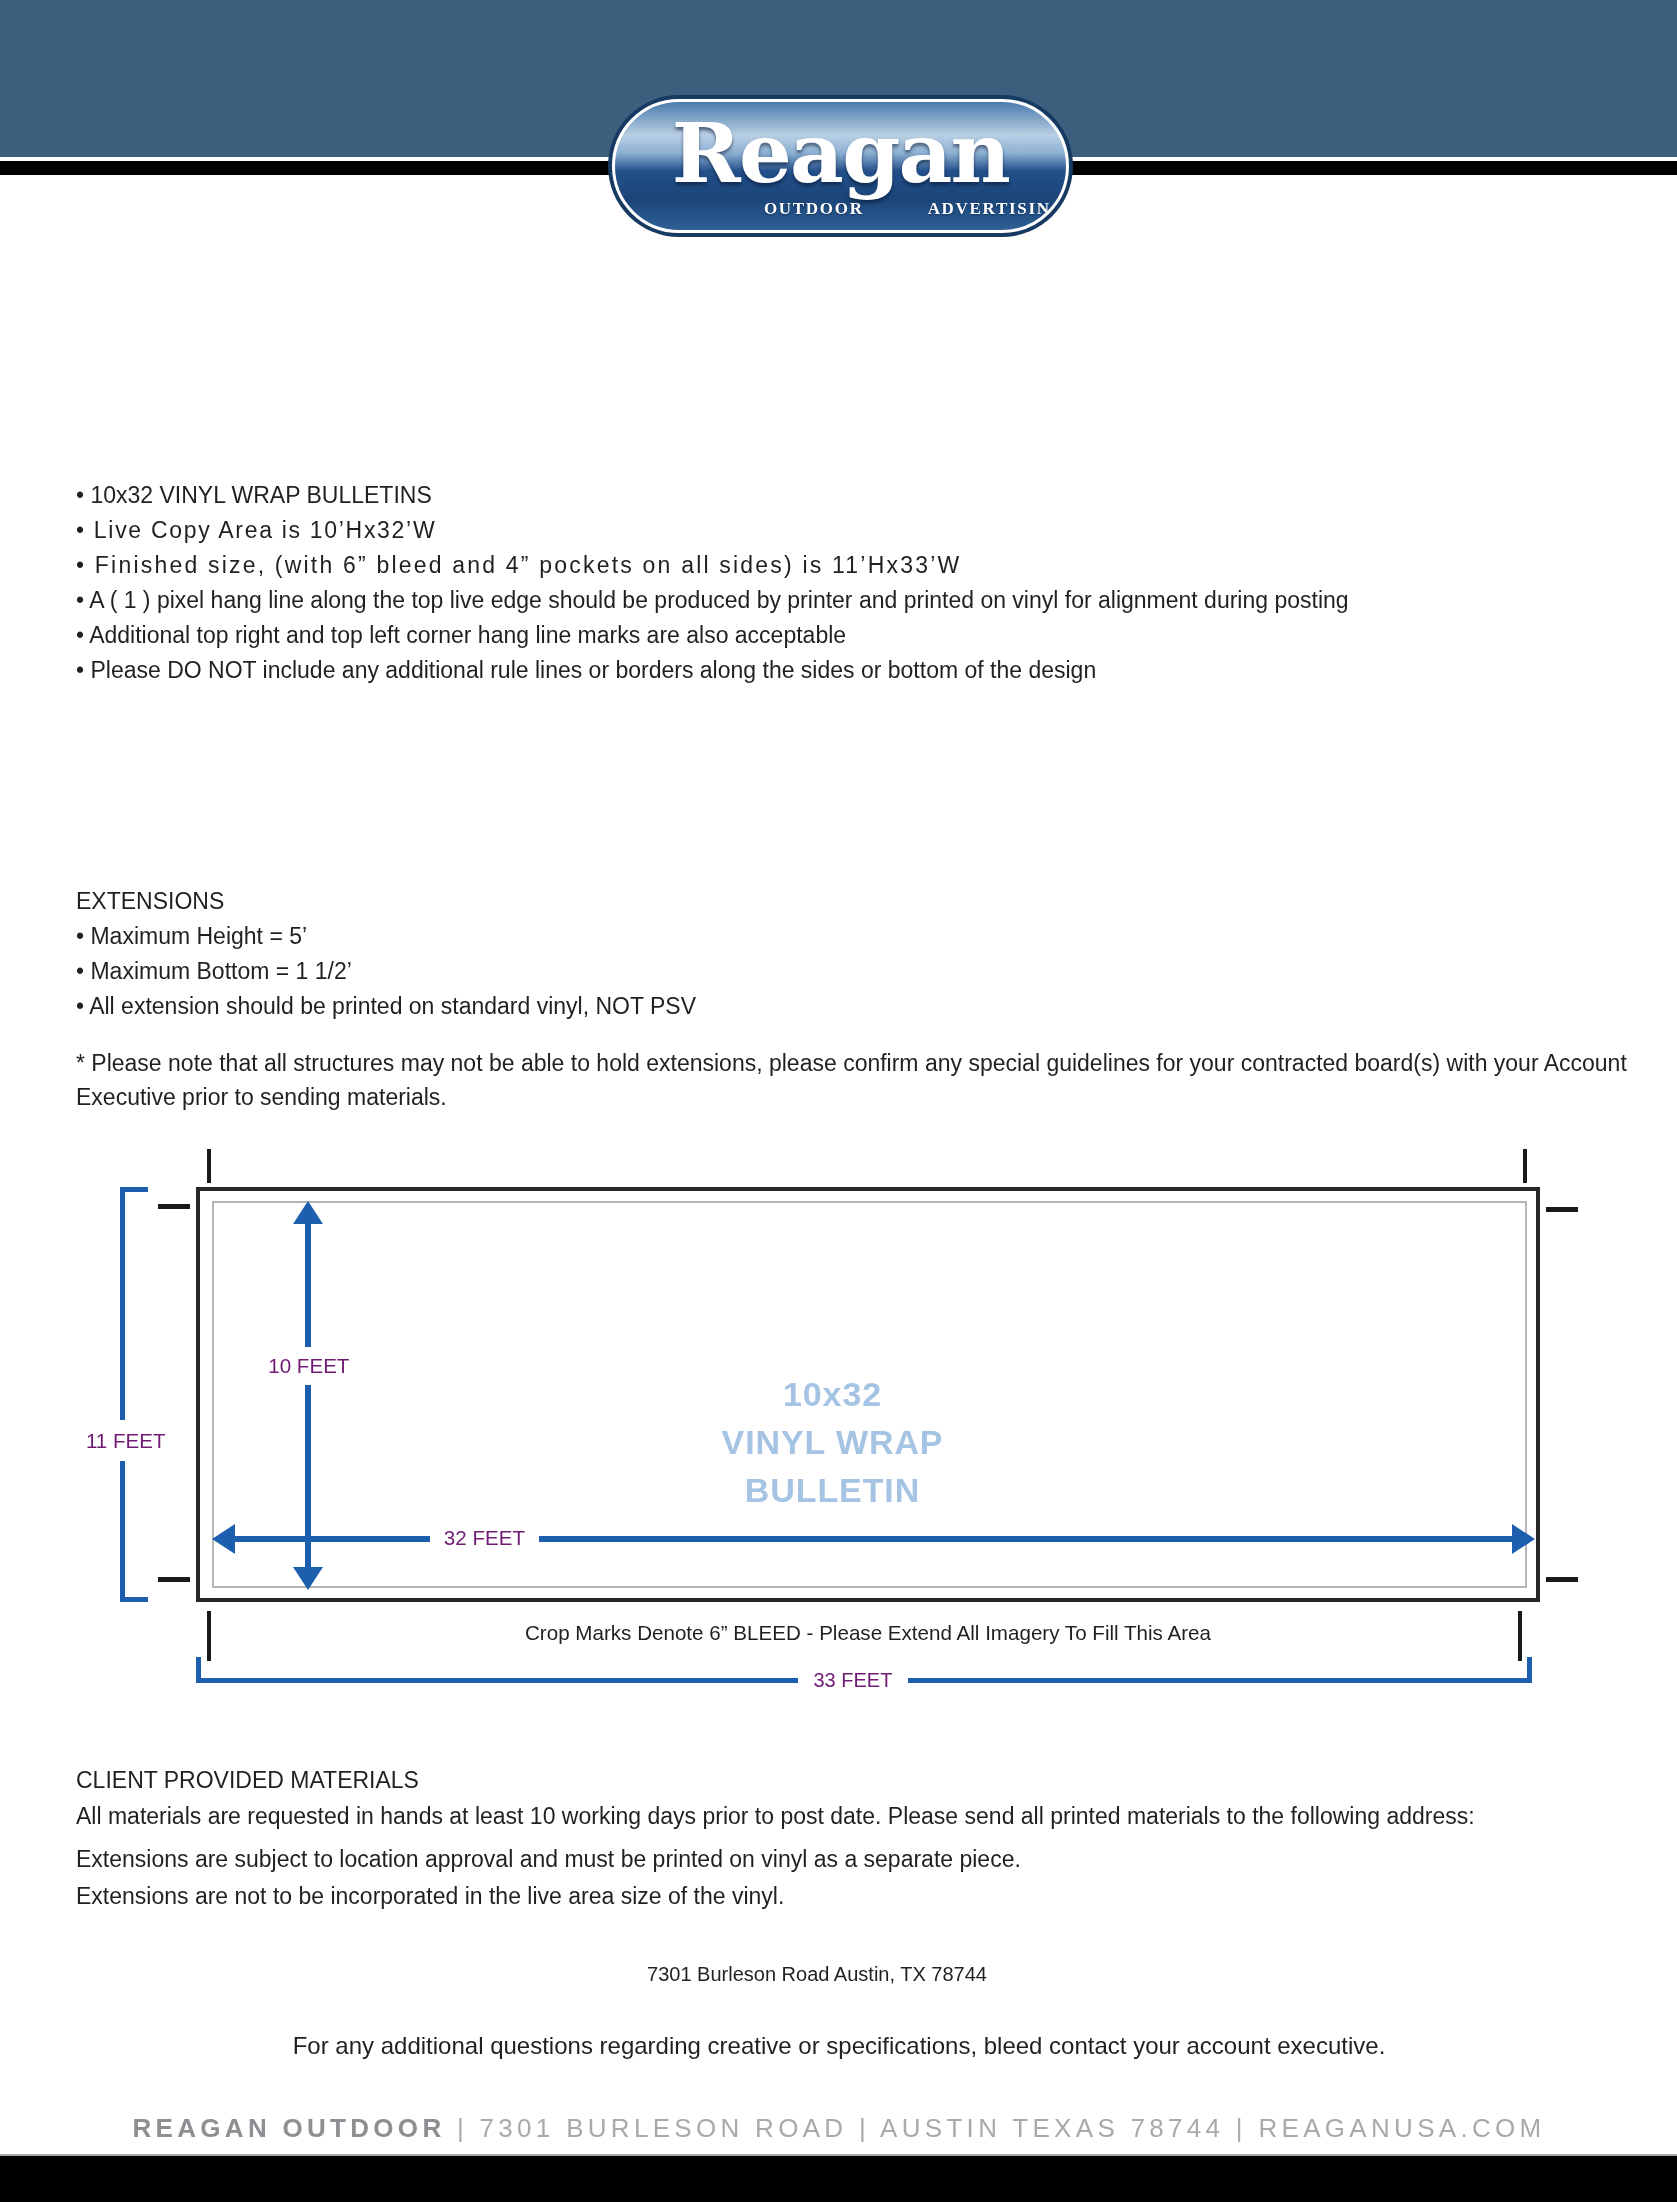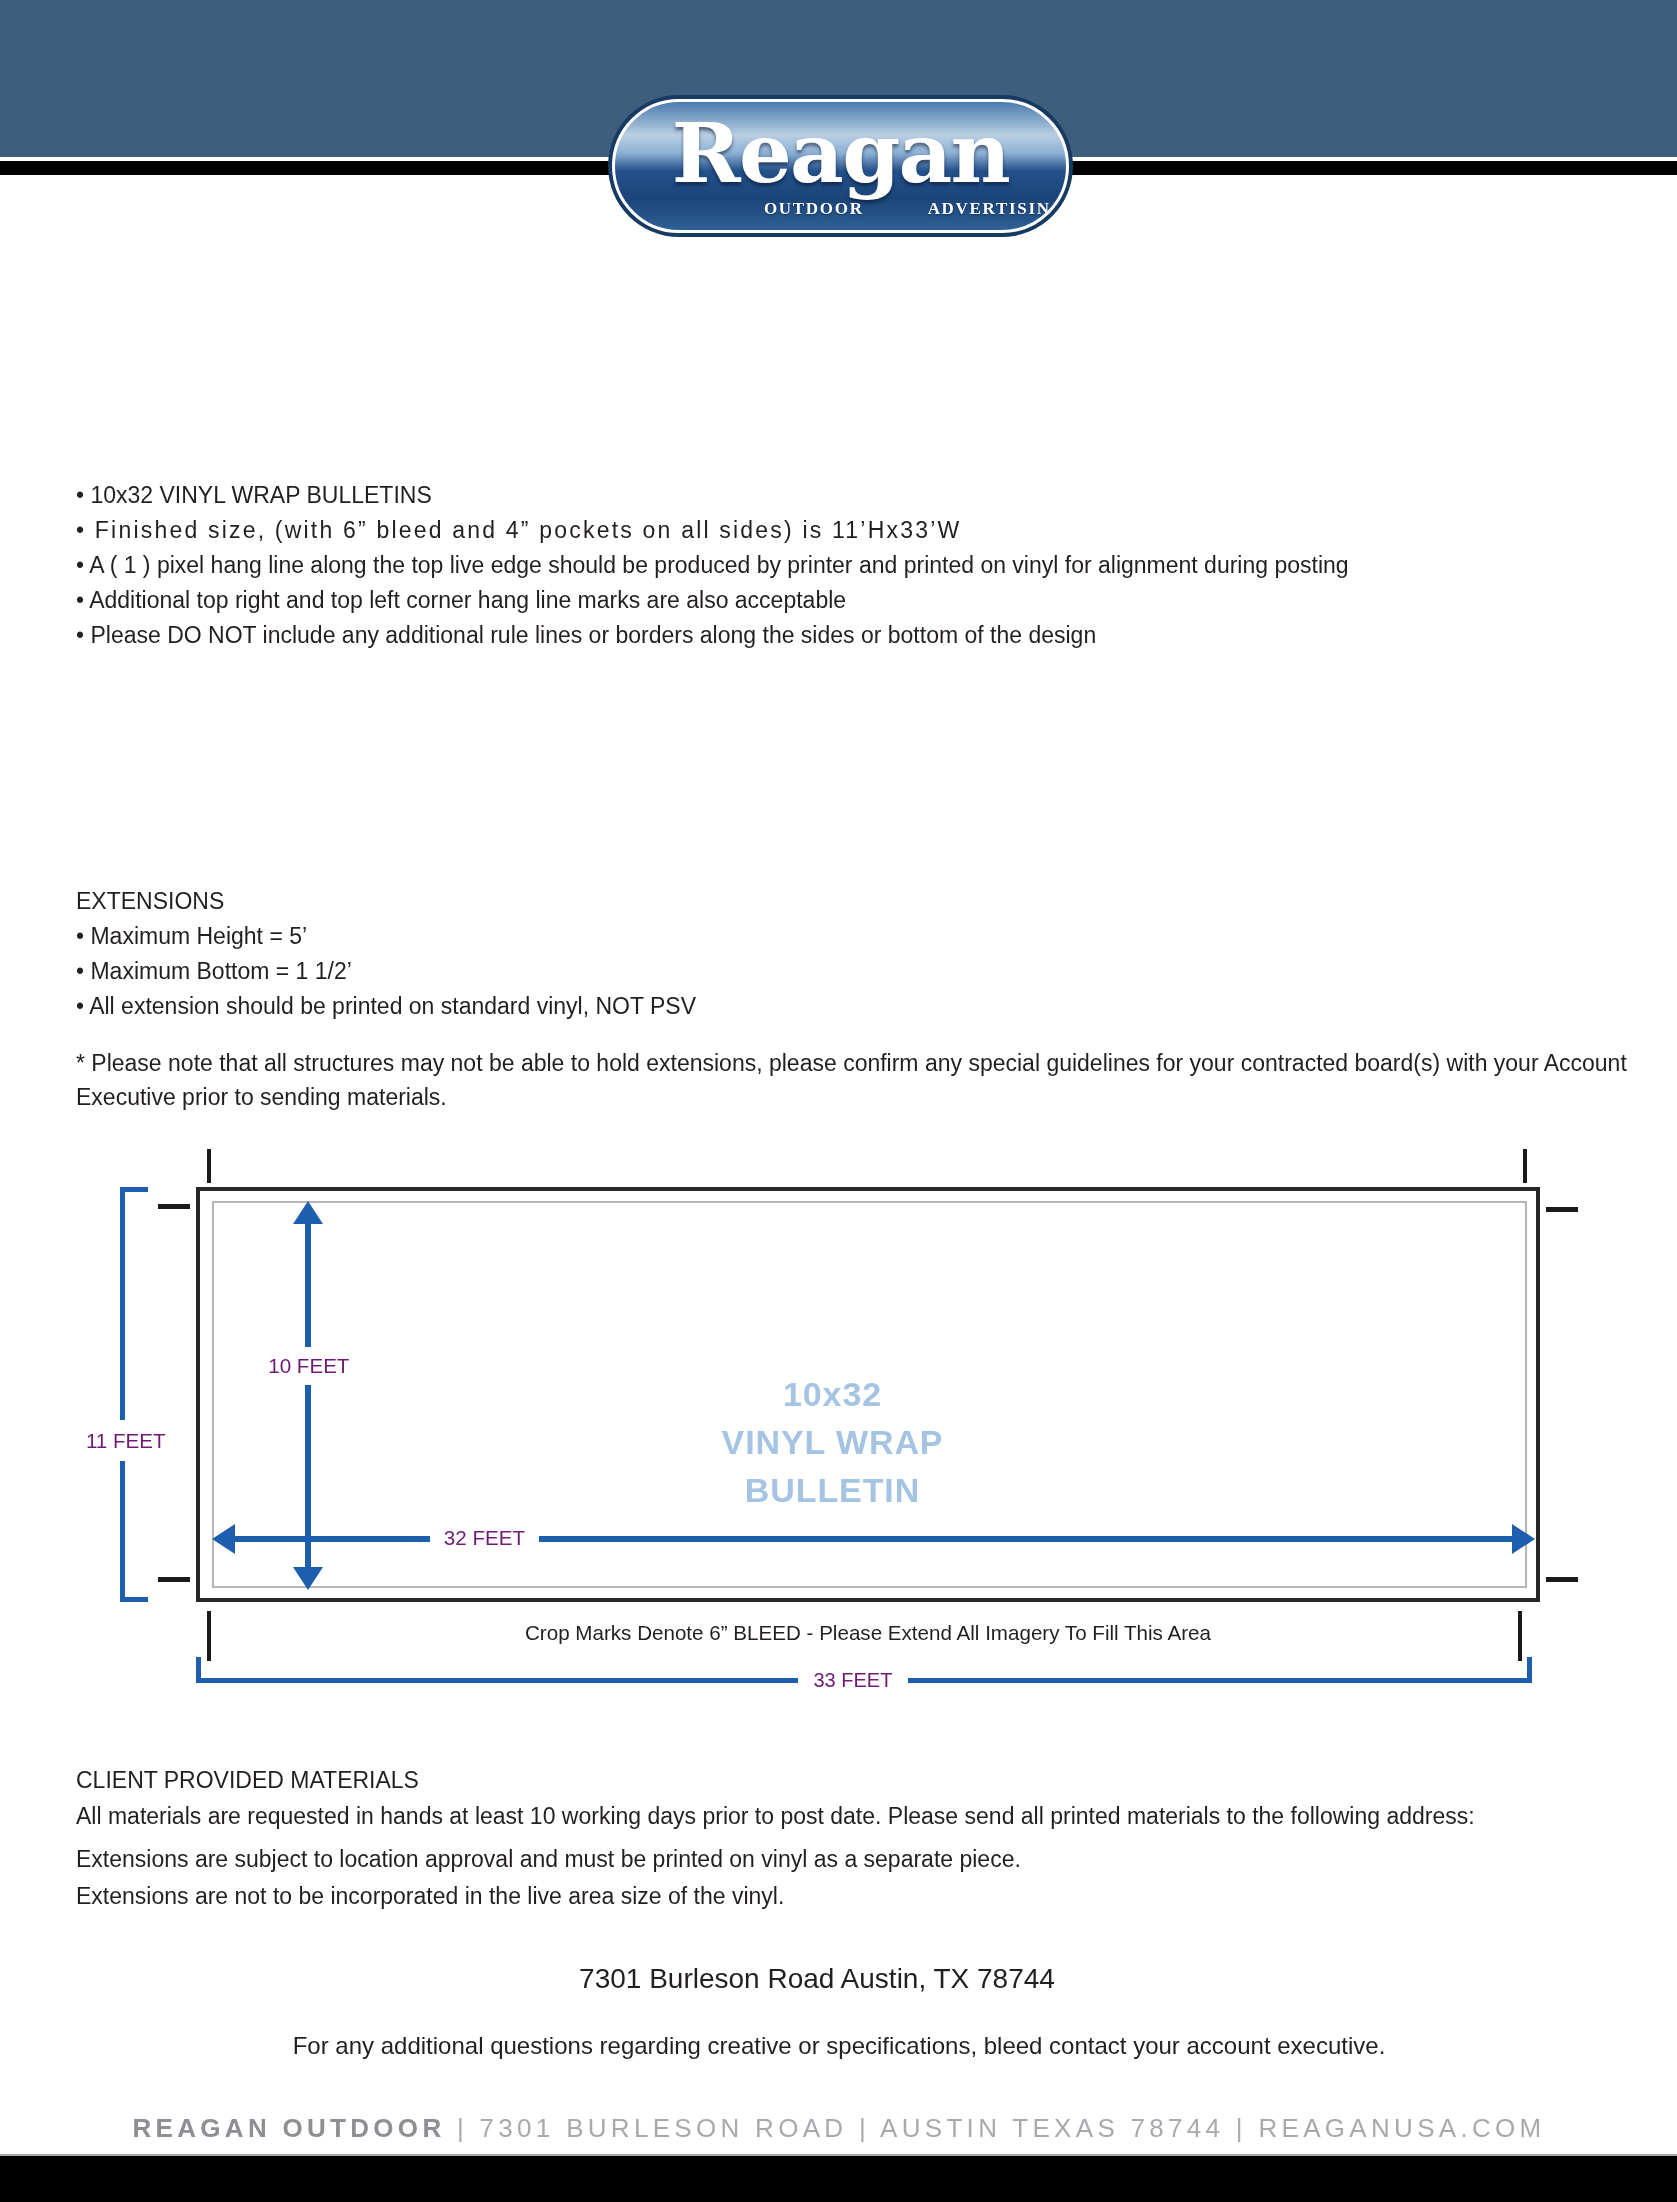--- a/index.html
+++ b/index.html
@@ -39,21 +39,21 @@
   .copy{font-size:23px;line-height:35px;}
   .specs-block{position:absolute;left:76px;top:478px;width:1575px;}
   .ls-a{letter-spacing:1.7px;}
   .ls-b{letter-spacing:2.2px;}
   .ext-block{position:absolute;left:76px;top:884px;width:1575px;}
   .ext-note{position:absolute;left:76px;top:1046px;width:1583px;font-size:23px;line-height:34px;}
   .client-heading{position:absolute;left:76px;top:1767px;font-size:23px;}
   .client-line1{position:absolute;left:76px;top:1803px;font-size:23px;}
   .client-line2{position:absolute;left:76px;top:1846px;font-size:23px;}
   .client-line3{position:absolute;left:76px;top:1883px;font-size:23px;}
-  .address-line{position:absolute;left:0;top:1963px;width:1634px;text-align:center;font-size:28px;}
+  .address-line{position:absolute;left:0;top:1963px;width:1634px;text-align:center;font-size:20px;}
   .closing-line{position:absolute;left:0;top:2032px;width:1678px;text-align:center;font-size:24px;}
   
   .footer-line{
     position:absolute;left:0;top:2113px;width:1678px;text-align:center;
     font-size:26px;letter-spacing:4.3px;color:#a7a9ac;white-space:nowrap;
   }
   .footer-brand{font-weight:bold;color:#8d8f92;}
   .bottom-bar{position:absolute;left:0;top:2154px;width:1678px;height:49px;background:#000;border-top:2.6px solid #a8a8a8;box-sizing:border-box;}
   
   .crop-mark{position:absolute;width:4.3px;background:#1a1a1a;}
@@ -104,20 +104,21 @@
       <div class="logo-sub">
         <span>OUTDOOR</span>
         <span>ADVERTISING</span>
       </div>
     </div>
   </div>
 
 
   <div class="specs-block copy">
     <div>• 10x32 VINYL WRAP BULLETINS</div>
+    <div class="ls-a">• Live Copy Area is 10’Hx32’W</div>
     <div class="ls-b">• Finished size, (with 6” bleed and 4” pockets on all sides) is 11’Hx33’W</div>
     <div>• A ( 1 ) pixel hang line along the top live edge should be produced by printer and printed on vinyl for alignment during posting</div>
     <div>• Additional top right and top left corner hang line marks are also acceptable</div>
     <div>• Please DO NOT include any additional rule lines or borders along the sides or bottom of the design</div>
   </div>
 
   <div class="ext-block copy">
     <div>EXTENSIONS</div>
     <div>• Maximum Height = 5’</div>
     <div>• Maximum Bottom = 1 1/2’</div>

